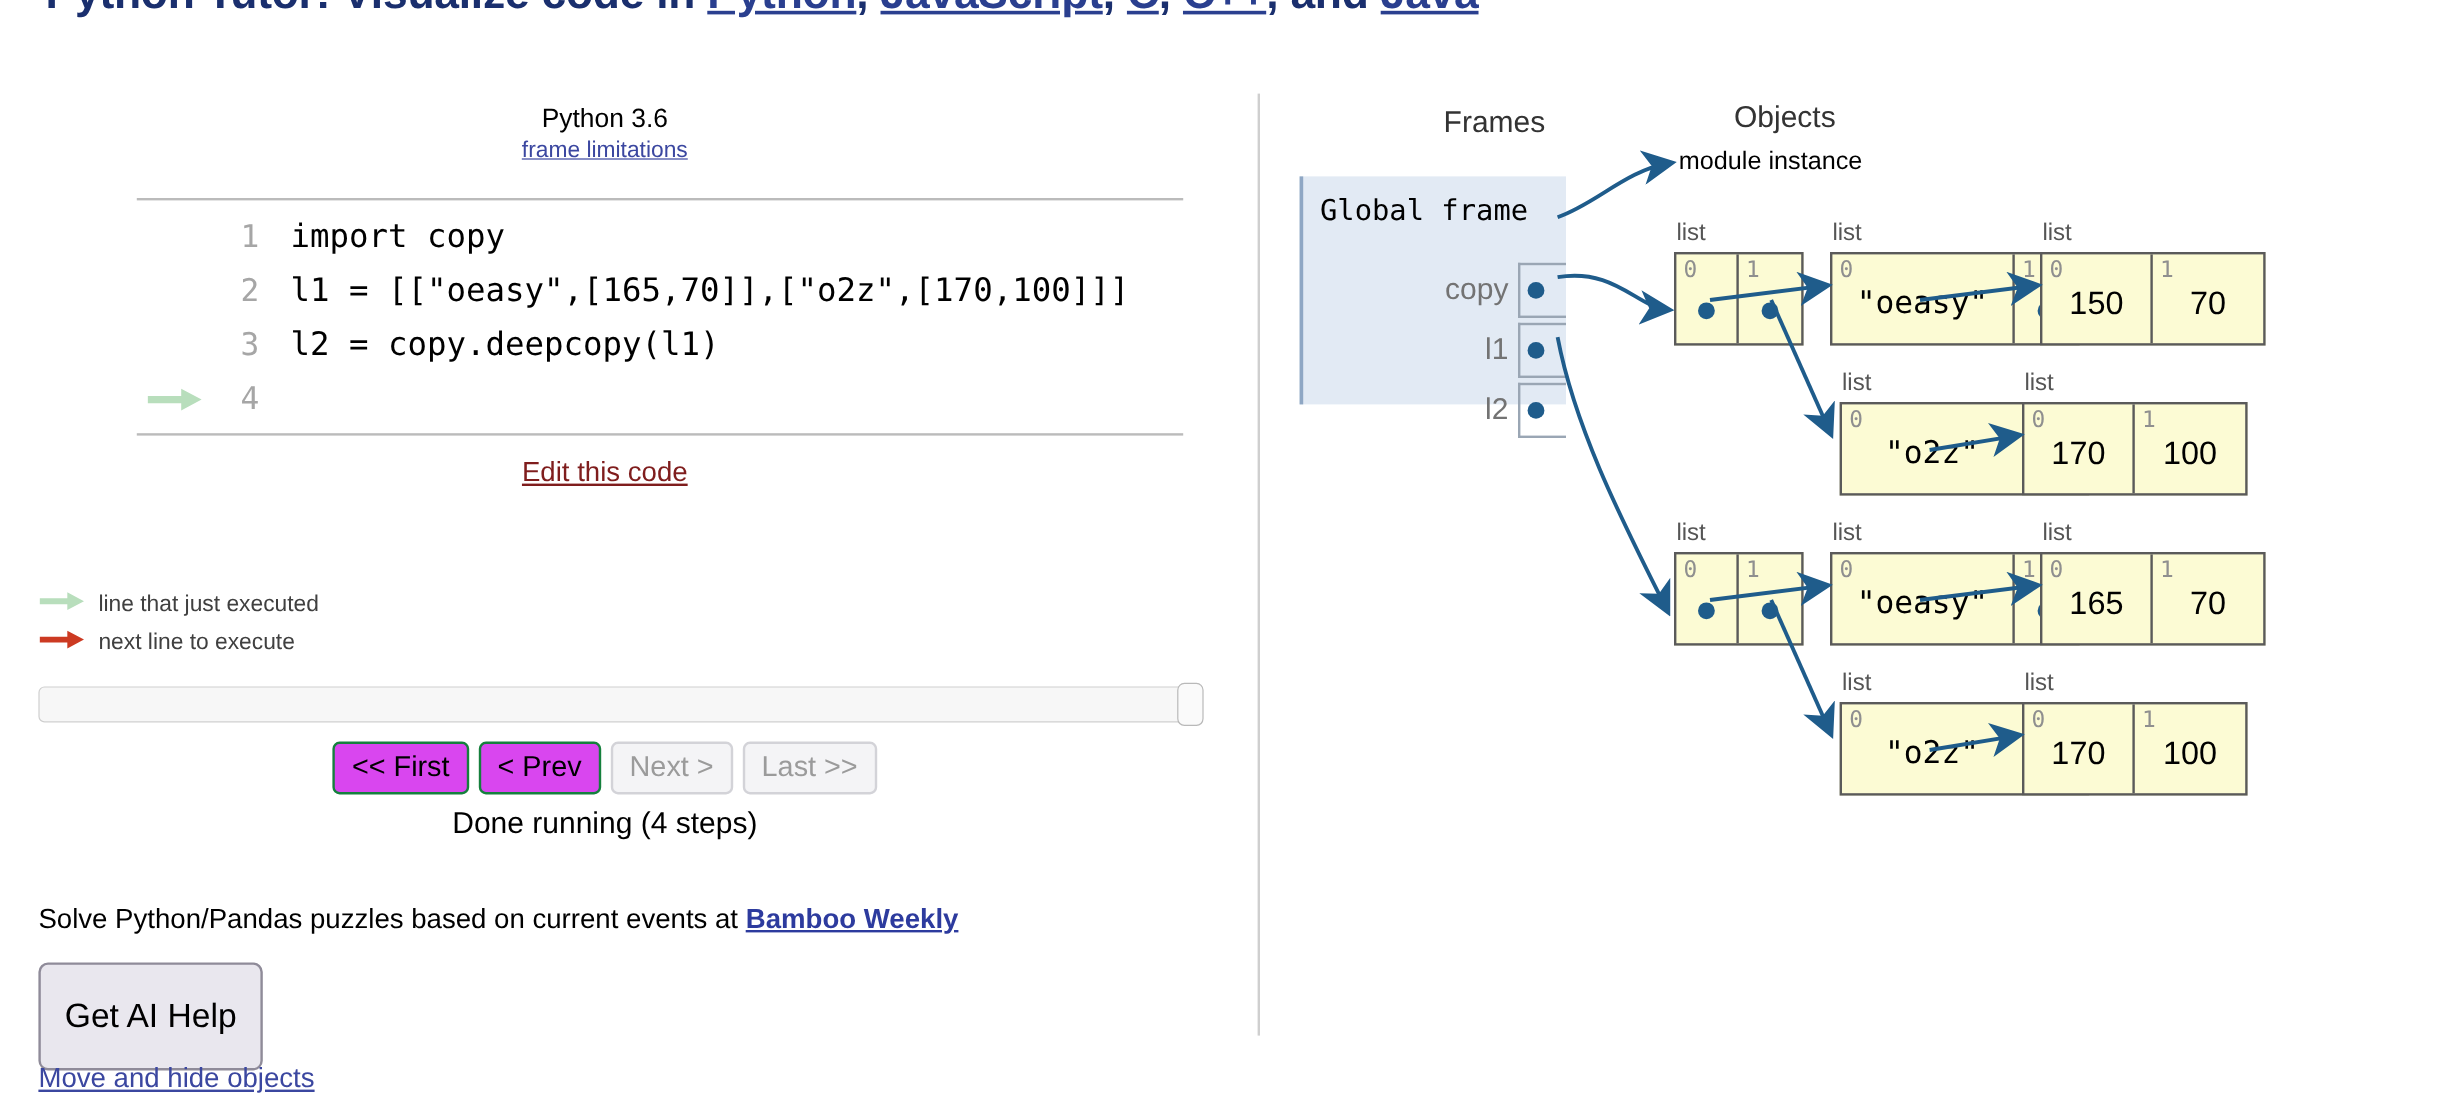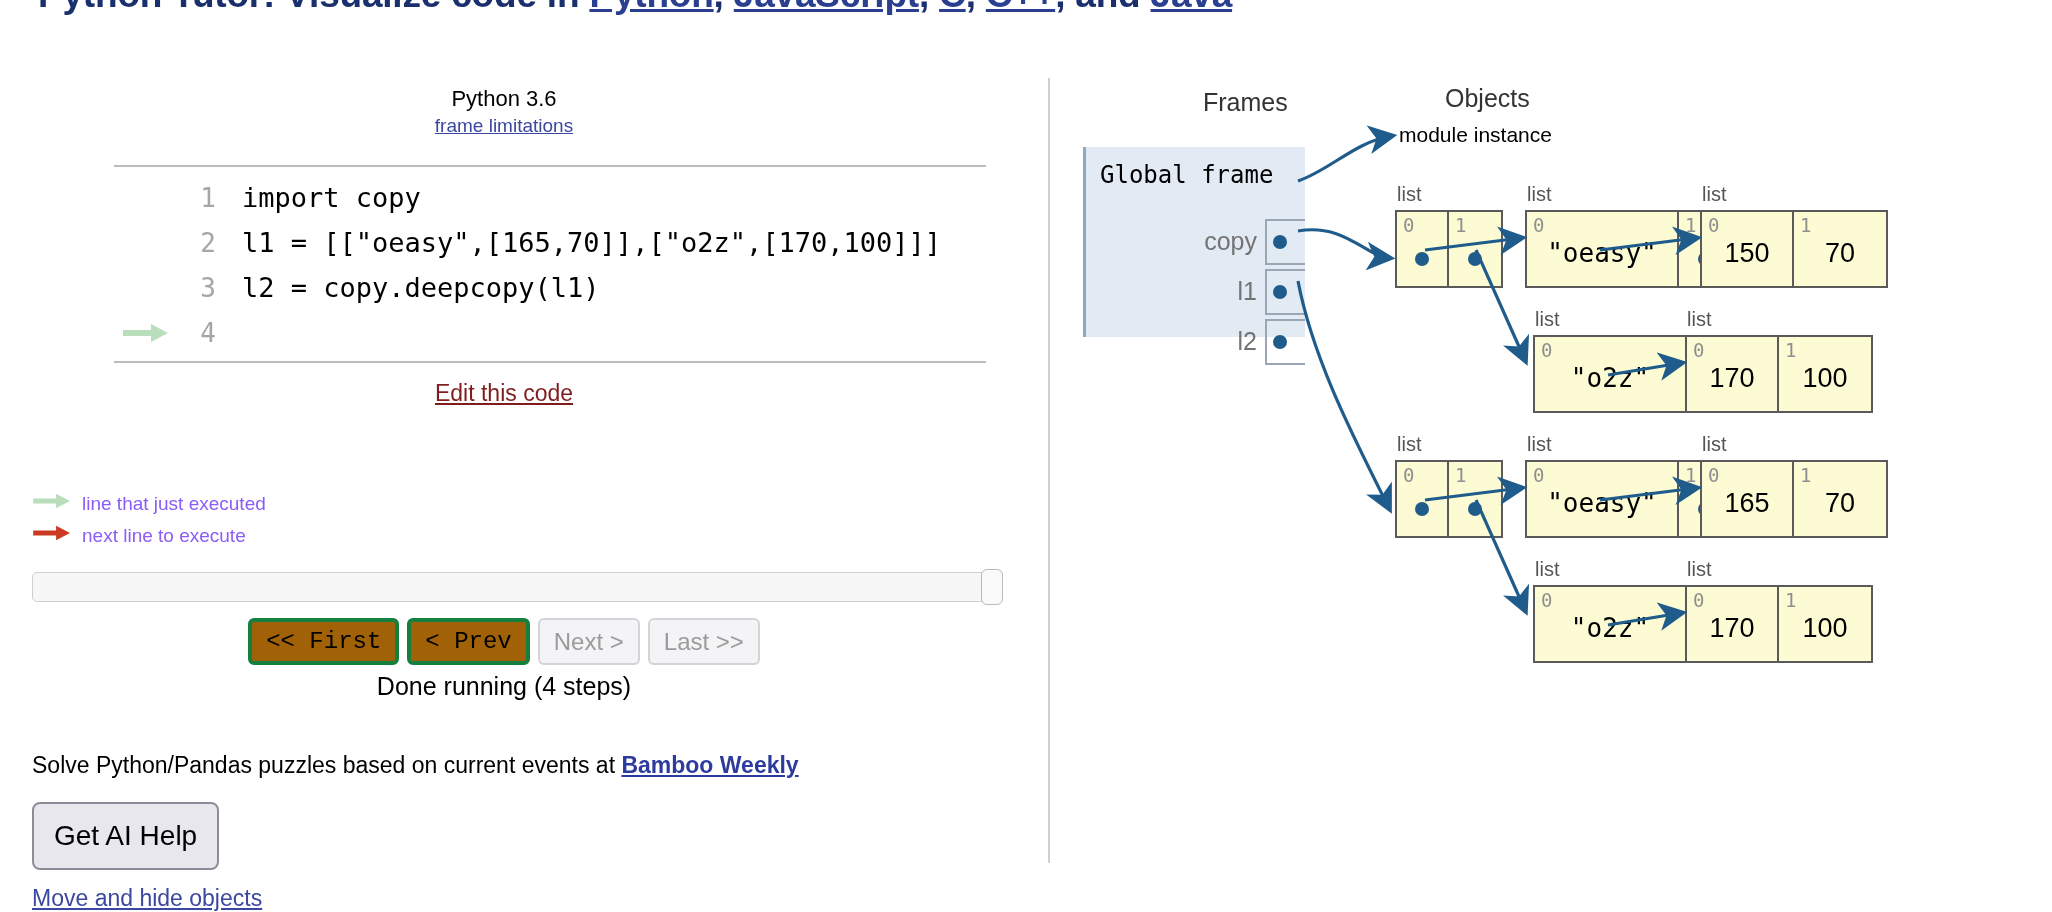--- a/index.html
+++ b/index.html
@@ -105,21 +105,21 @@
   }
   #edit-link a { color: #7f1d1d; text-decoration: underline; }
 
   .legend-row {
     position: absolute;
     left: 32px;
     display: flex;
     align-items: center;
     gap: 10px;
     font-size: 19px;
-    color: #8b5cf6;
+    color: #404040;
   }
   #legend-green { top: 432px; }
   #legend-red   { top: 464px; }
 
   #slider-track {
     position: absolute;
     left: 32px;
     top: 512px;
     width: 966px;
     height: 30px;
@@ -151,24 +151,23 @@
   }
   .nav-btn {
     font-family: "Liberation Sans", sans-serif;
     font-size: 24px;
     padding: 6px 14px;
     border-radius: 6px;
     box-sizing: border-box;
     cursor: pointer;
   }
   .nav-btn.enabled {
-    background: #a16207;
-    border: 4px solid #15803d;
-    color: #000;
-    font-family: Liberation Mono, monospace;
+    background: #d946ef;
+    border: 2px solid #15803d;
+    color: #000;
   }
   .nav-btn.disabled {
     background: #f4f4f6;
     border: 2px solid #d3d3d8;
     color: #9b9b9b;
   }
 
   #done-msg {
     position: absolute;
     left: 0;
@@ -190,21 +189,21 @@
     color: #2d3b9e;
     font-weight: bold;
     text-decoration: underline;
   }
 
   #ai-help-btn {
     position: absolute;
     left: 32px;
     top: 742px;
     font-size: 28px;
-    padding: 16px 20px;
+    padding: 27px 20px;
     background: #e9e7ee;
     border: 2px solid #8f8b99;
     border-radius: 8px;
     color: #000;
     cursor: pointer;
     font-family: "Liberation Sans", sans-serif;
   }
 
   #move-hide {
     position: absolute;

